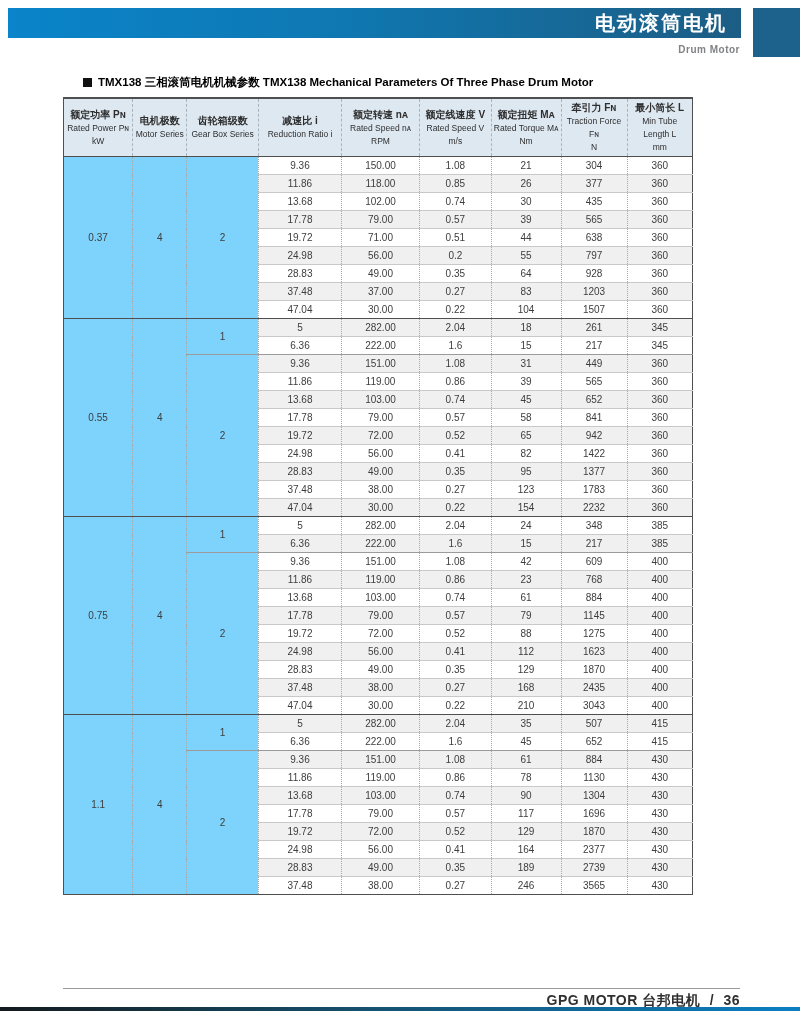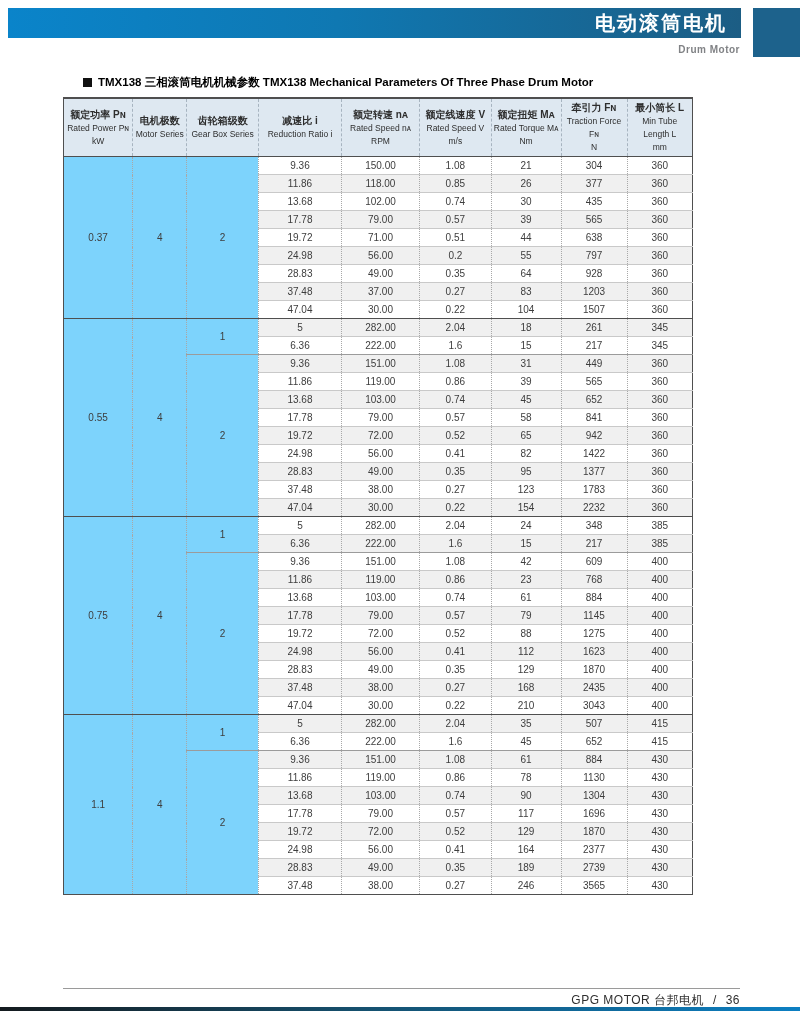--- a/index.html
+++ b/index.html
@@ -56,21 +56,21 @@
   .param-table td.merged { background:#7dd3fc; }
   .param-table tr.group-start td { border-top:1px solid var(--border_group,#9b9b9b); }
   .param-table tr.block-start td { border-top:1px solid var(--border_dark,#4f4f4f); }
 
   .footer-rule {
     position:absolute; left:63px; top:988px; width:677px; height:1px;
     background:#9a9a9a;
   }
   .footer-text {
     position:absolute; top:992px; right:60px;
-    font-size:12px; font-weight:normal; color:var(--footer_text,#2f2f2f); letter-spacing:.5px;
+    font-size:14px; font-weight:bold; color:var(--footer_text,#2f2f2f); letter-spacing:.5px;
   }
   .footer-text .sep { margin:0 5px; }
   .bottom-strip {
     position:absolute; left:0; bottom:0; width:800px; height:4px;
     background:linear-gradient(90deg, var(--strip_gradient_start,#141a1e) 0%, #15506e 45%, var(--strip_gradient_end,#0c7fc2) 100%);
   }
 </style>
 </head>
 <body>
 

